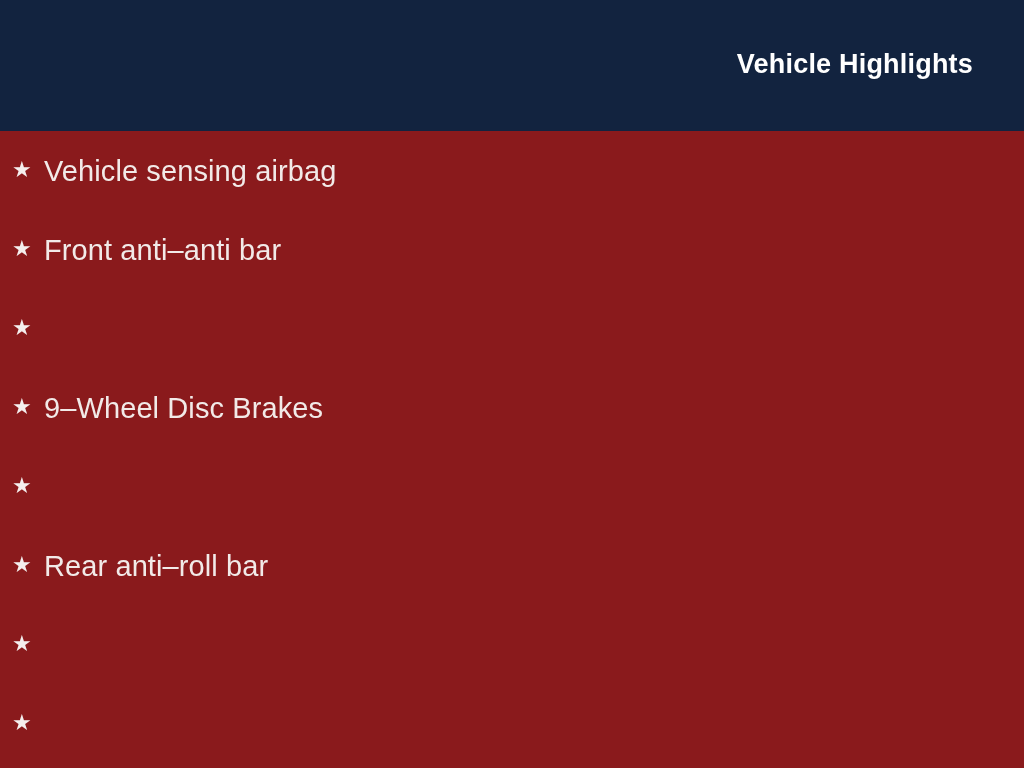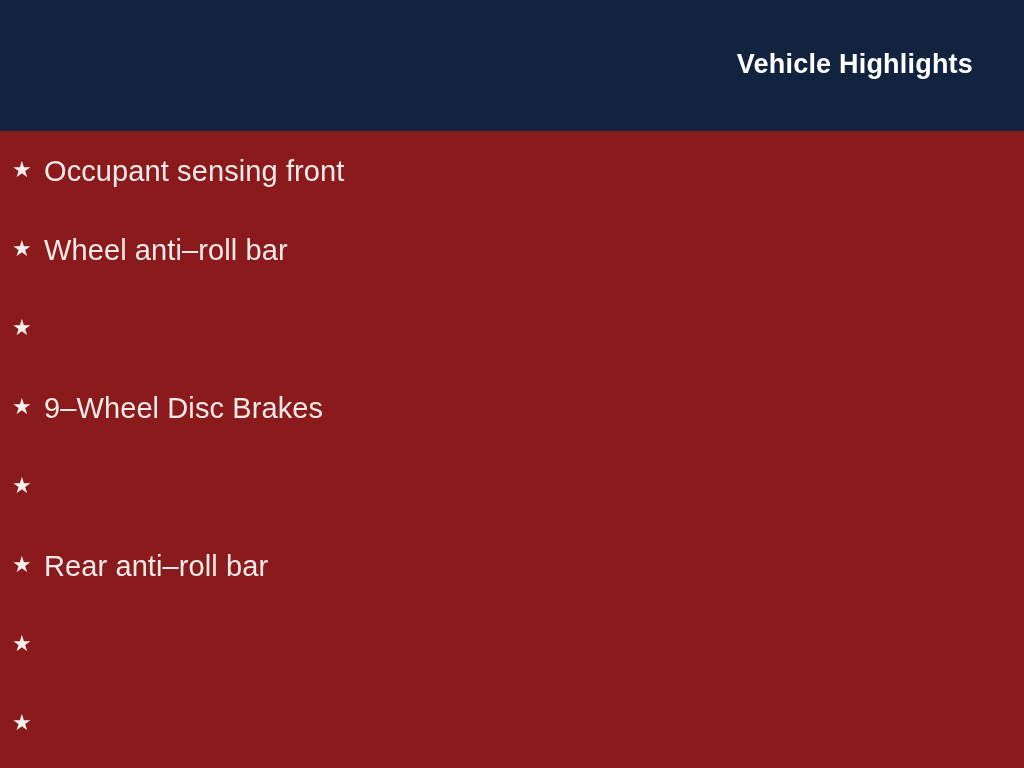--- a/index.html
+++ b/index.html
@@ -100,26 +100,26 @@
 
   <div class="header-band">
     <div class="header-title">Vehicle Highlights</div>
   </div>
 
   <div class="body-area">
     <ul class="bullet-list">
 
       <li class="bullet-item">
         <span class="bullet-marker">★</span>
-        <span class="bullet-text">Occupant sensing front</span>
+        <span class="bullet-text">Vehicle sensing airbag</span>
       </li>
 
       <li class="bullet-item">
         <span class="bullet-marker">★</span>
-        <span class="bullet-text">Wheel anti–roll bar</span>
+        <span class="bullet-text">Front anti–anti bar</span>
       </li>
 
       <li class="bullet-item">
         <span class="bullet-marker">★</span>
       </li>
 
       <li class="bullet-item">
         <span class="bullet-marker">★</span>
         <span class="bullet-text">9–Wheel Disc Brakes</span>
       </li>

